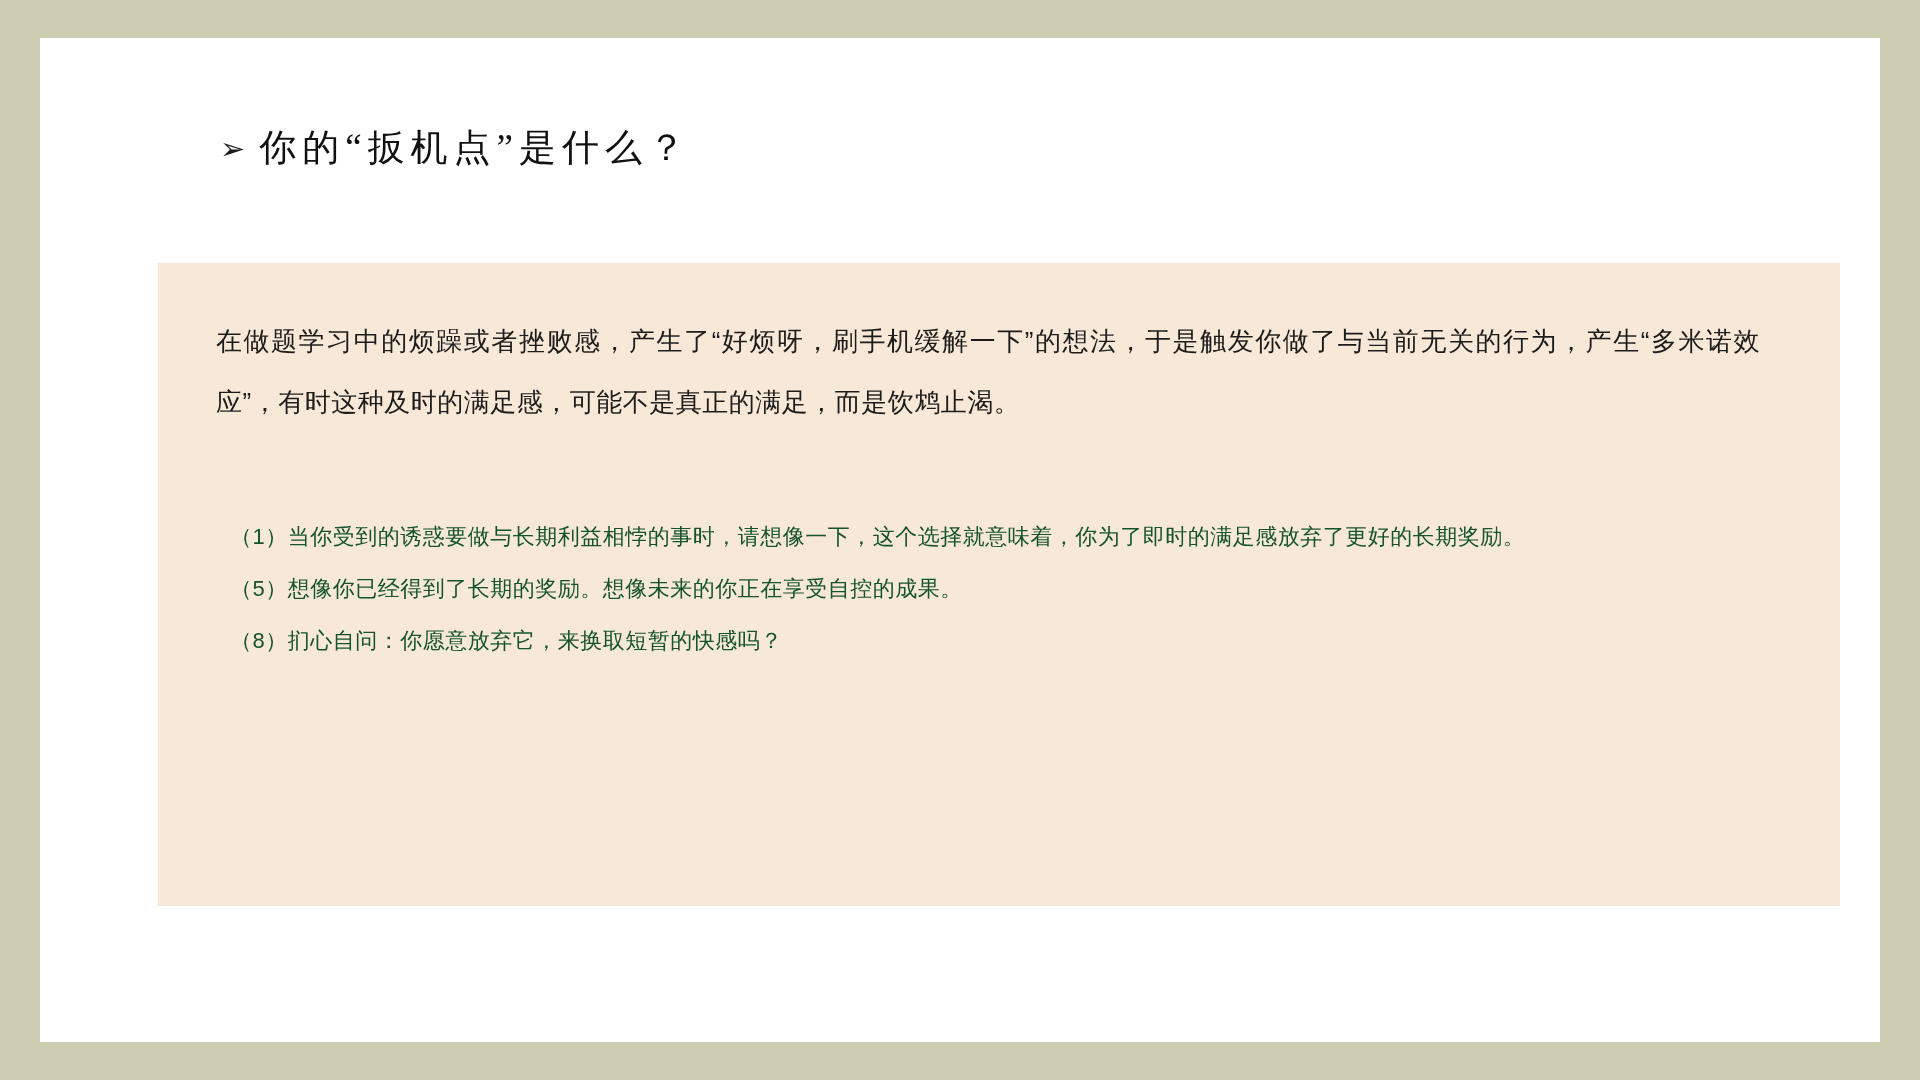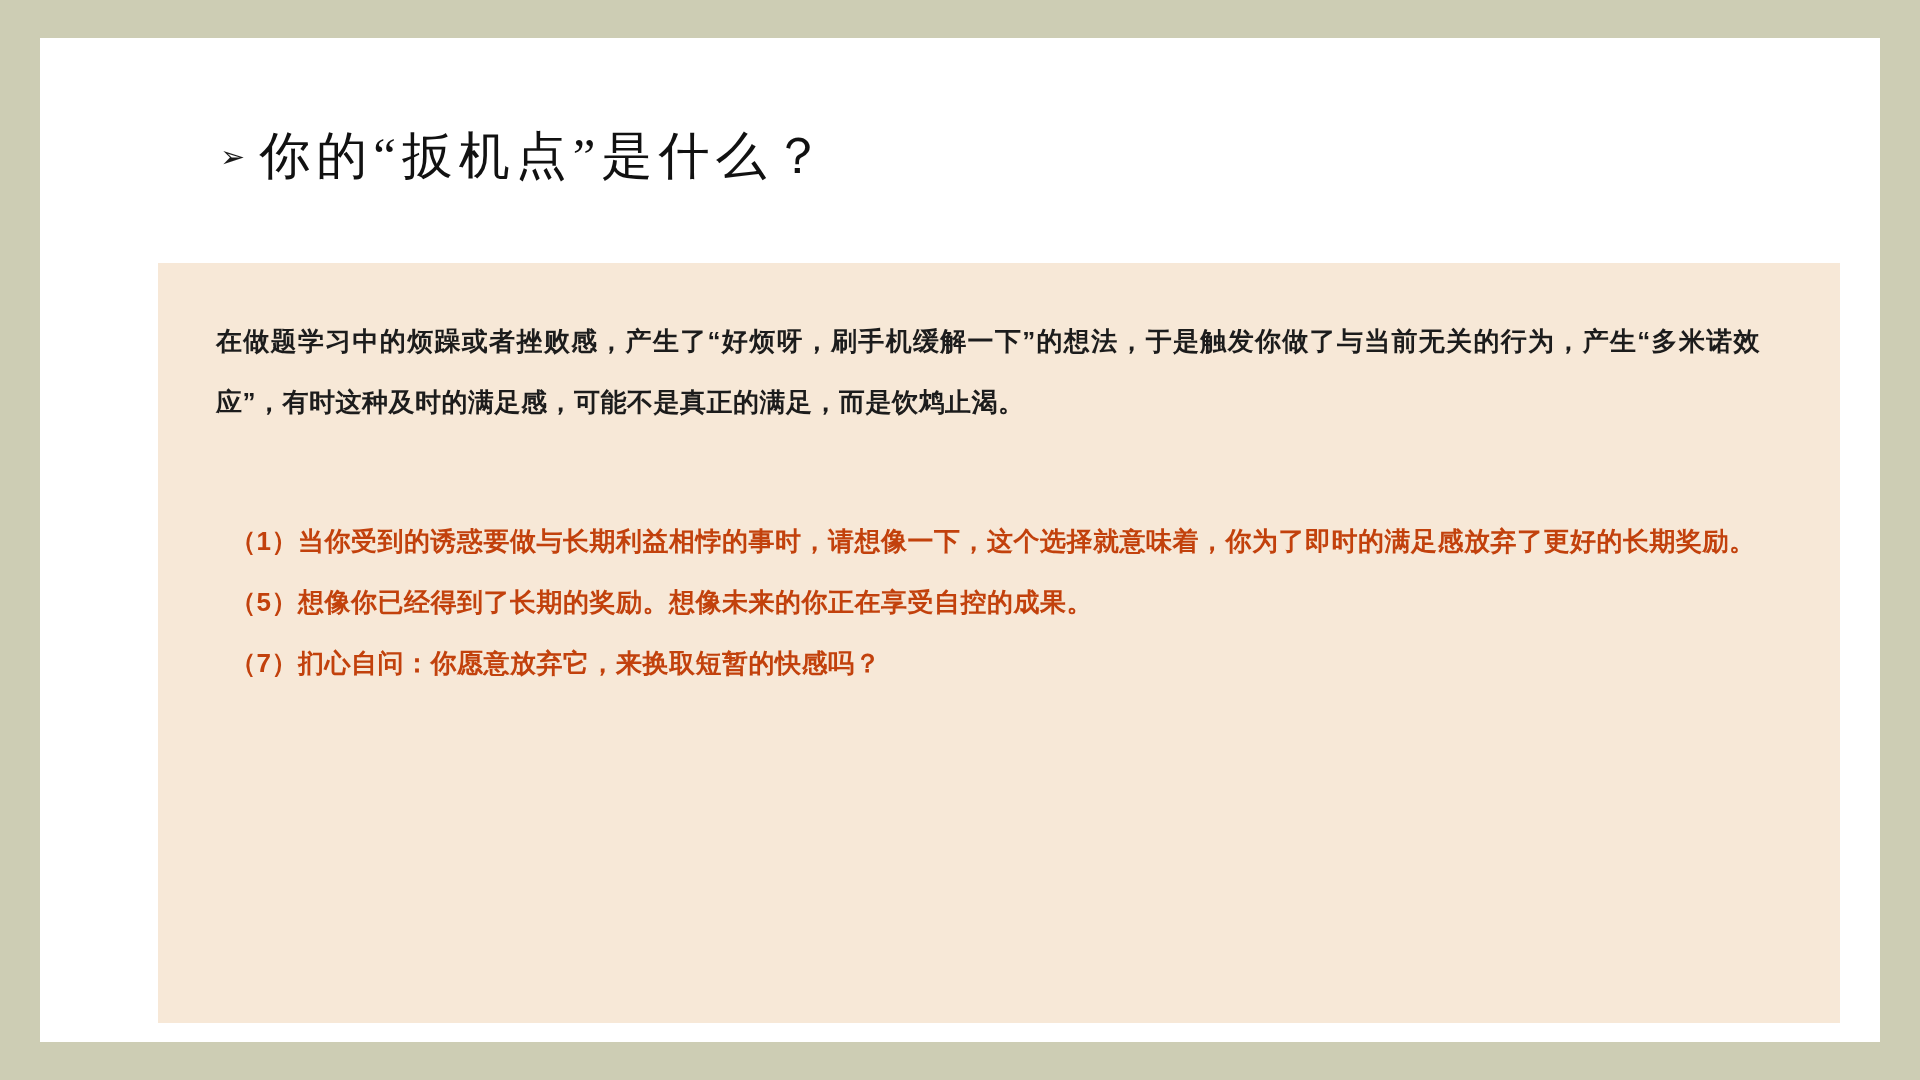--- a/index.html
+++ b/index.html
@@ -32,55 +32,54 @@
   }
   .bullet-marker {
     color: #1a1a1a;
     font-size: 30px;
     line-height: 1;
     display: inline-block;
     transform: translateY(1px);
   }
   .title-text {
     font-family: "Liberation Serif", serif;
-    font-size: 51px;
+    font-size: 37px;
     color: #111111;
     letter-spacing: 6px;
     line-height: 1.1;
   }
   .content-card {
     position: absolute;
     left: 118px;
     top: 225px;
     width: 1682px;
-    height: 760px;
+    height: 643px;
     background: #f7e8d7;
     box-sizing: border-box;
     padding: 48px 58px 40px 58px;
-    font-weight: bold;
   }
   .para {
     font-family: "Liberation Sans", sans-serif;
     font-size: 26px;
     color: #1c1c1c;
     line-height: 2.35;
     letter-spacing: 0.5px;
     margin: 0;
     text-align: justify;
   }
   .intro-para {
     padding-right: 22px;
   }
   .list-block {
     margin-top: 78px;
   }
   .list-item {
     font-family: "Liberation Sans", sans-serif;
-    font-size: 26px;
-    color: #c2410c;
+    font-size: 22px;
+    color: #14532d;
     line-height: 2.35;
     letter-spacing: 0.5px;
     margin: 0;
     text-indent: 14px;
   }
   .list-item.wrap {
     text-align: justify;
     padding-right: 10px;
   }
 </style>
@@ -94,17 +93,17 @@
     <span class="title-text">你的“扳机点”是什么？</span>
   </div>
 
   <div class="content-card">
 
     <p class="para intro-para">在做题学习中的烦躁或者挫败感，产生了“好烦呀，刷手机缓解一下”的想法，于是触发你做了与当前无关的行为，产生“多米诺效应”，有时这种及时的满足感，可能不是真正的满足，而是饮鸩止渴。</p>
 
     <div class="list-block">
       <p class="list-item wrap">（1）当你受到的诱惑要做与长期利益相悖的事时，请想像一下，这个选择就意味着，你为了即时的满足感放弃了更好的长期奖励。</p>
       <p class="list-item">（5）想像你已经得到了长期的奖励。想像未来的你正在享受自控的成果。</p>
-      <p class="list-item">（7）扪心自问：你愿意放弃它，来换取短暂的快感吗？</p>
+      <p class="list-item">（8）扪心自问：你愿意放弃它，来换取短暂的快感吗？</p>
     </div>
 
   </div>
 </div>
 
 </body></html>

